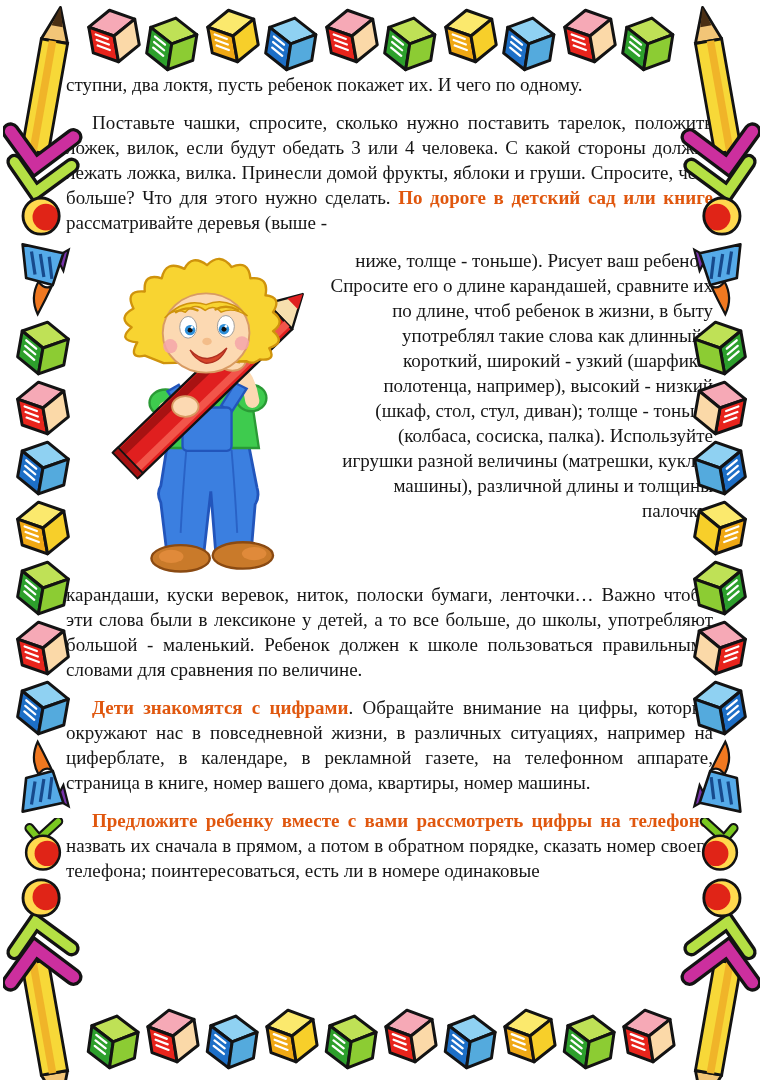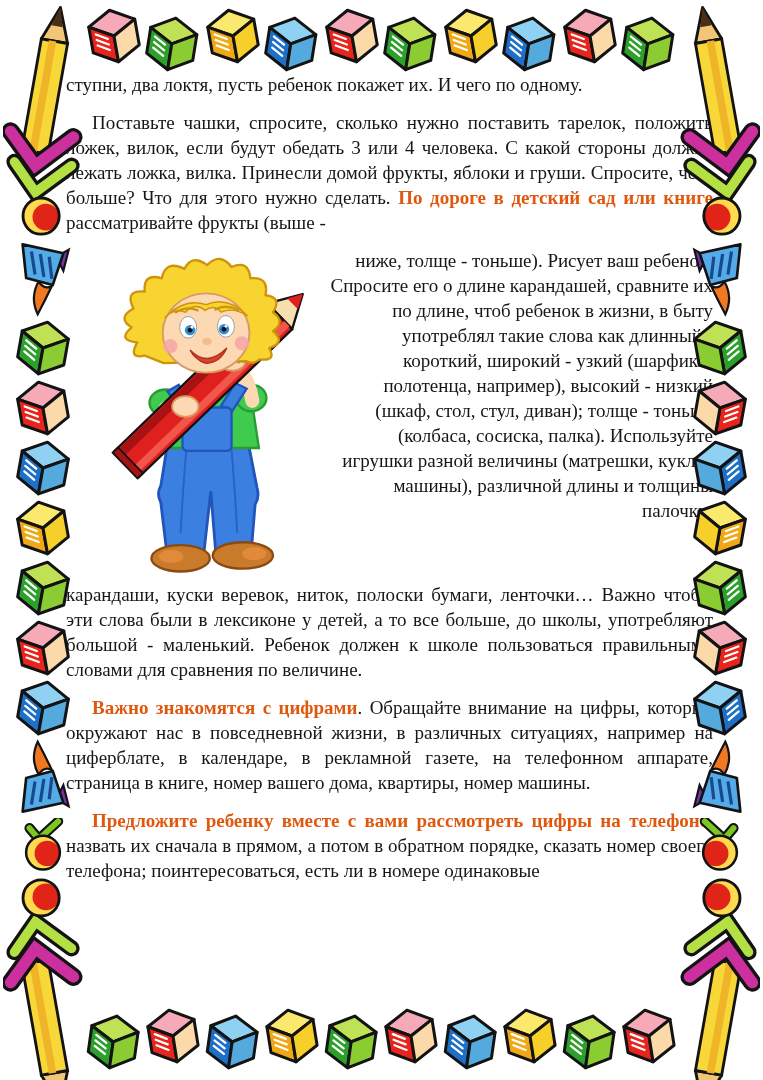--- a/index.html
+++ b/index.html
@@ -40,21 +40,21 @@
 </style>
 </head>
 <body>
 
 <div class="page">
 
   <div class="content">
 
     <p><span>ступни, два локтя, пусть ребенок покажет их. И чего по одному.</span></p>
 
-    <p class="indent"><span>Поставьте чашки, спросите, сколько нужно поставить тарелок, положить ложек, вилок, если будут обедать 3 или 4 человека. С какой стороны должна лежать ложка, вилка. Принесли домой фрукты, яблоки и груши. Спросите, чего больше? Что для этого нужно сделать. </span><span class="accent">По дороге в детский сад или книге</span><span> рассматривайте фрукты (выше -</span></p>
+    <p class="indent"><span>Поставьте чашки, спросите, сколько нужно поставить тарелок, положить ложек, вилок, если будут обедать 3 или 4 человека. С какой стороны должна лежать ложка, вилка. Принесли домой фрукты, яблоки и груши. Спросите, чего больше? Что для этого нужно сделать. </span><span class="accent">По дороге в детский сад или книге</span><span> рассматривайте деревья (выше -</span></p>
 
     <div class="media-row">
       <svg class="boy-fig" viewBox="0 0 250 350">
 
         <g>
           <path d="M100,206 L186,206 L195,252 Q198,262 193,270 L189,318 L151,318 L146,256 L139,318 L99,318 L93,268 Q88,258 93,250 Z" style="fill:var(--overalls);stroke:var(--overalls_dark);stroke-width:3"></path>
           <path d="M120,212 Q116,260 114,300 M168,212 Q172,260 174,300" style="fill:none;stroke:var(--overalls_dark);stroke-width:2;opacity:.7"></path>
         </g>
 
         <g>
@@ -119,21 +119,21 @@
           <path d="M124,106 Q142,125 163,104 Q155,121 140,120 Q129,116 124,106 Z" style="fill:var(--mouth_red);stroke:#b03020;stroke-width:1.5"></path>
         </g>
       </svg>
       <div class="wrapcol">
         <p><span>ниже, толще - тоньше). Рисует ваш ребенок. Спросите его о длине карандашей, сравните их по длине, чтоб ребенок в жизни, в быту употреблял такие слова как длинный - короткий, широкий - узкий (шарфики, полотенца, например), высокий - низкий (шкаф, стол, стул, диван); толще - тоньше (колбаса, сосиска, палка). Используйте игрушки разной величины (матрешки, куклы, машины), различной длины и толщины палочки,</span></p>
       </div>
     </div>
 
     <p><span>карандаши, куски веревок, ниток, полоски бумаги, ленточки… Важно чтобы эти слова были в лексиконе у детей, а то все больше, до школы, употребляют большой - маленький. Ребенок должен к школе пользоваться правильными словами для сравнения по величине.</span></p>
 
-    <p class="indent"><span class="accent">Важно знакомятся с цифрами</span><span>. Обращайте внимание на цифры, которые окружают нас в повседневной жизни, в различных ситуациях, например на циферблате, в календаре, в рекламной газете, на телефонном аппарате, страница в книге, номер вашего дома, квартиры, номер машины.</span></p>
+    <p class="indent"><span class="accent">Дети знакомятся с цифрами</span><span>. Обращайте внимание на цифры, которые окружают нас в повседневной жизни, в различных ситуациях, например на циферблате, в календаре, в рекламной газете, на телефонном аппарате, страница в книге, номер вашего дома, квартиры, номер машины.</span></p>
 
     <p class="indent"><span class="accent">Предложите ребенку вместе с вами рассмотреть цифры на телефоне</span><span>, назвать их сначала в прямом, а потом в обратном порядке, сказать номер своего телефона; поинтересоваться, есть ли в номере одинаковые</span></p>
 
   </div>
 
   <div class="border-frame">
     <div class="edge top">
         <span class="cw">
           <svg class="cubesvg" viewBox="0 0 60 64">
     <g stroke="#131313" stroke-width="3.2" stroke-linejoin="round">

